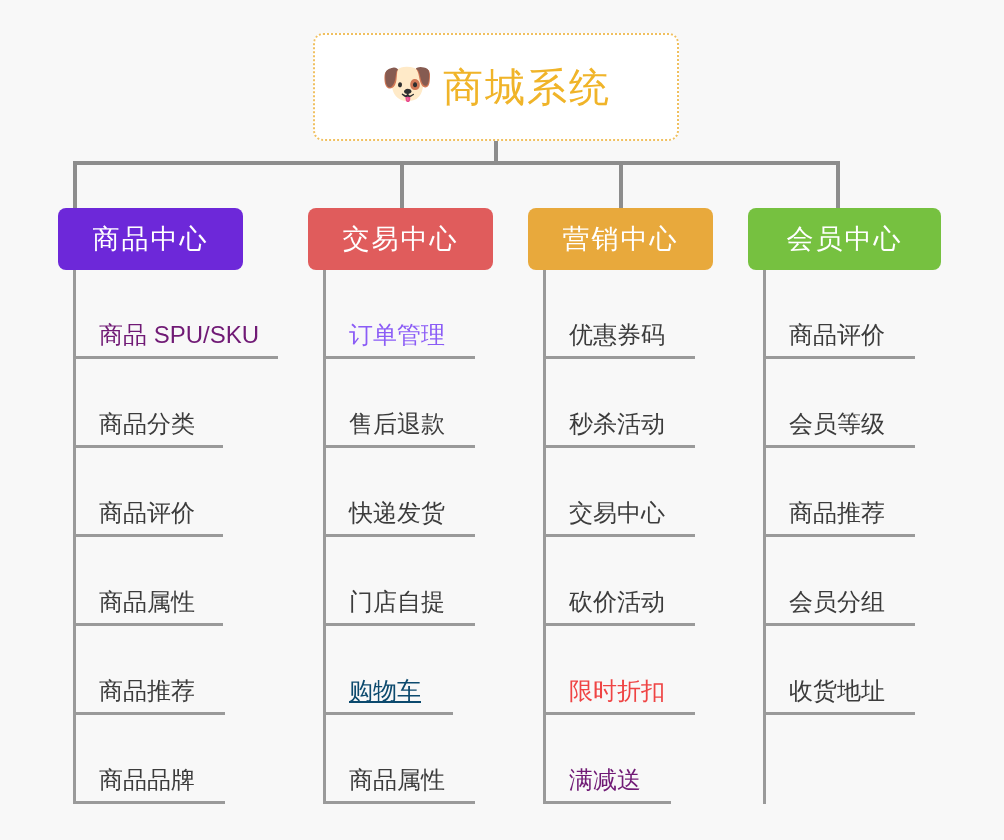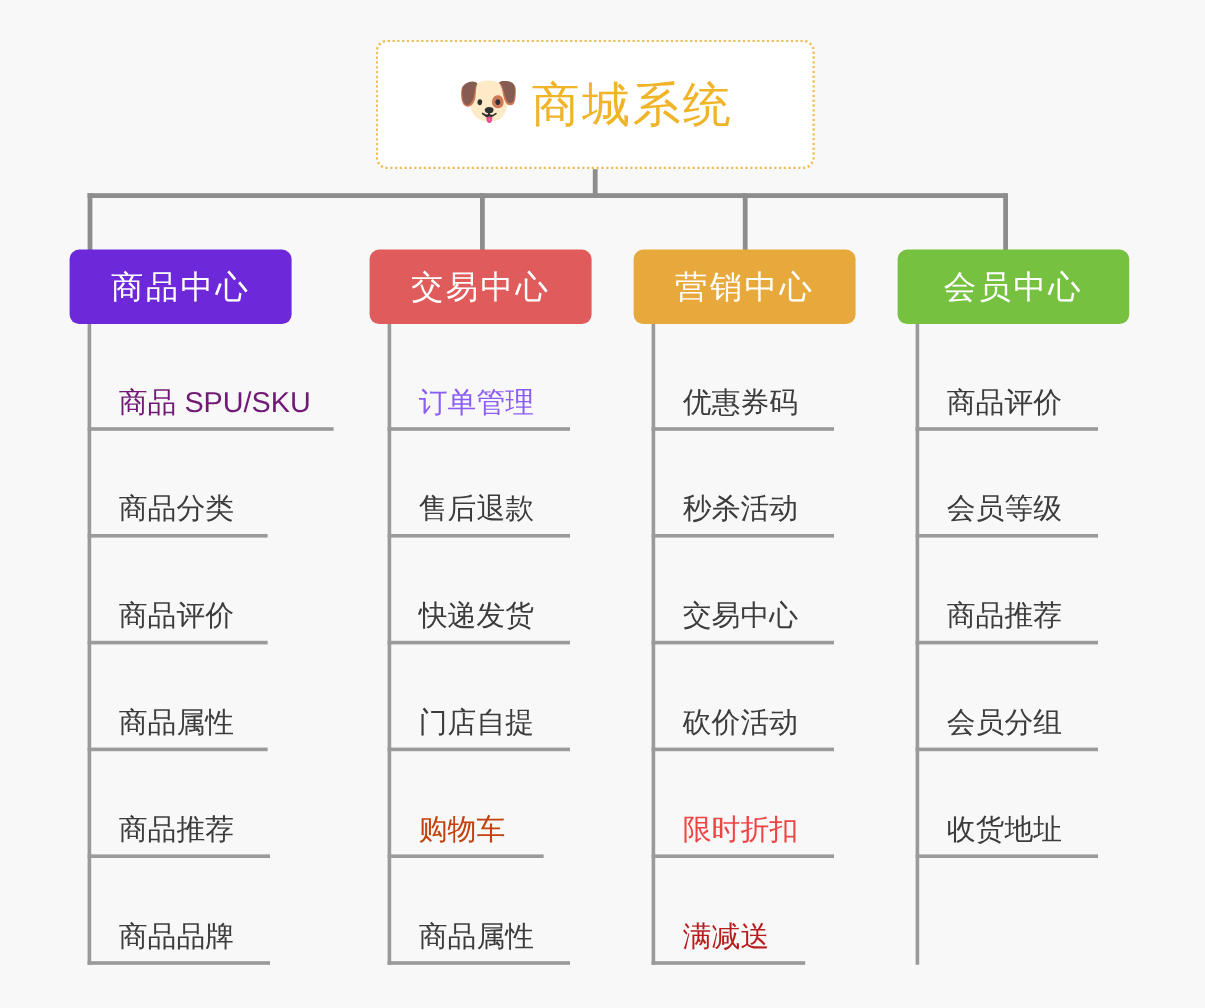--- a/index.html
+++ b/index.html
@@ -179,21 +179,21 @@
           </div>
           <div class="leaf">
             <span class="leaf-label" style="color: rgb(60, 60, 60);">快递发货</span>
             <div class="leaf-underline" style="width: 152px; background: rgb(154, 154, 154);"></div>
           </div>
           <div class="leaf">
             <span class="leaf-label" style="color: rgb(60, 60, 60);">门店自提</span>
             <div class="leaf-underline" style="width: 152px; background: rgb(154, 154, 154);"></div>
           </div>
           <div class="leaf">
-            <span class="leaf-label" style="color: #c2410c;">购物车</span>
+            <span class="leaf-label" style="color: #0c4a6e; text-decoration: underline;">购物车</span>
             <div class="leaf-underline" style="width: 130px; background: rgb(154, 154, 154);"></div>
           </div>
           <div class="leaf">
             <span class="leaf-label" style="color: rgb(60, 60, 60);">商品属性</span>
             <div class="leaf-underline" style="width: 152px; background: rgb(154, 154, 154);"></div>
           </div>
         </div>
       </div>
       <div class="branch" style="left: 528px; width: 185px;">
         <div class="branch-header" style="background: rgb(232, 169, 60); width: 185px;">
@@ -215,21 +215,21 @@
           </div>
           <div class="leaf">
             <span class="leaf-label" style="color: rgb(60, 60, 60);">砍价活动</span>
             <div class="leaf-underline" style="width: 152px; background: rgb(154, 154, 154);"></div>
           </div>
           <div class="leaf">
             <span class="leaf-label" style="color: #ef4444;">限时折扣</span>
             <div class="leaf-underline" style="width: 152px; background: rgb(154, 154, 154);"></div>
           </div>
           <div class="leaf">
-            <span class="leaf-label" style="color: #b91c1c; margin-top: 44px;">满减送</span>
+            <span class="leaf-label" style="color: #701a75; margin-top: 44px;">满减送</span>
             <div class="leaf-underline" style="width: 128px; background: rgb(154, 154, 154);"></div>
           </div>
         </div>
       </div>
       <div class="branch" style="left: 748px; width: 183px;">
         <div class="branch-header" style="background: rgb(118, 193, 64); width: 193px;">
           <span>会员中心</span>
         </div>
         <div class="spine" style="height: 534px; background: rgb(154, 154, 154);"></div>
         <div class="leaves">

